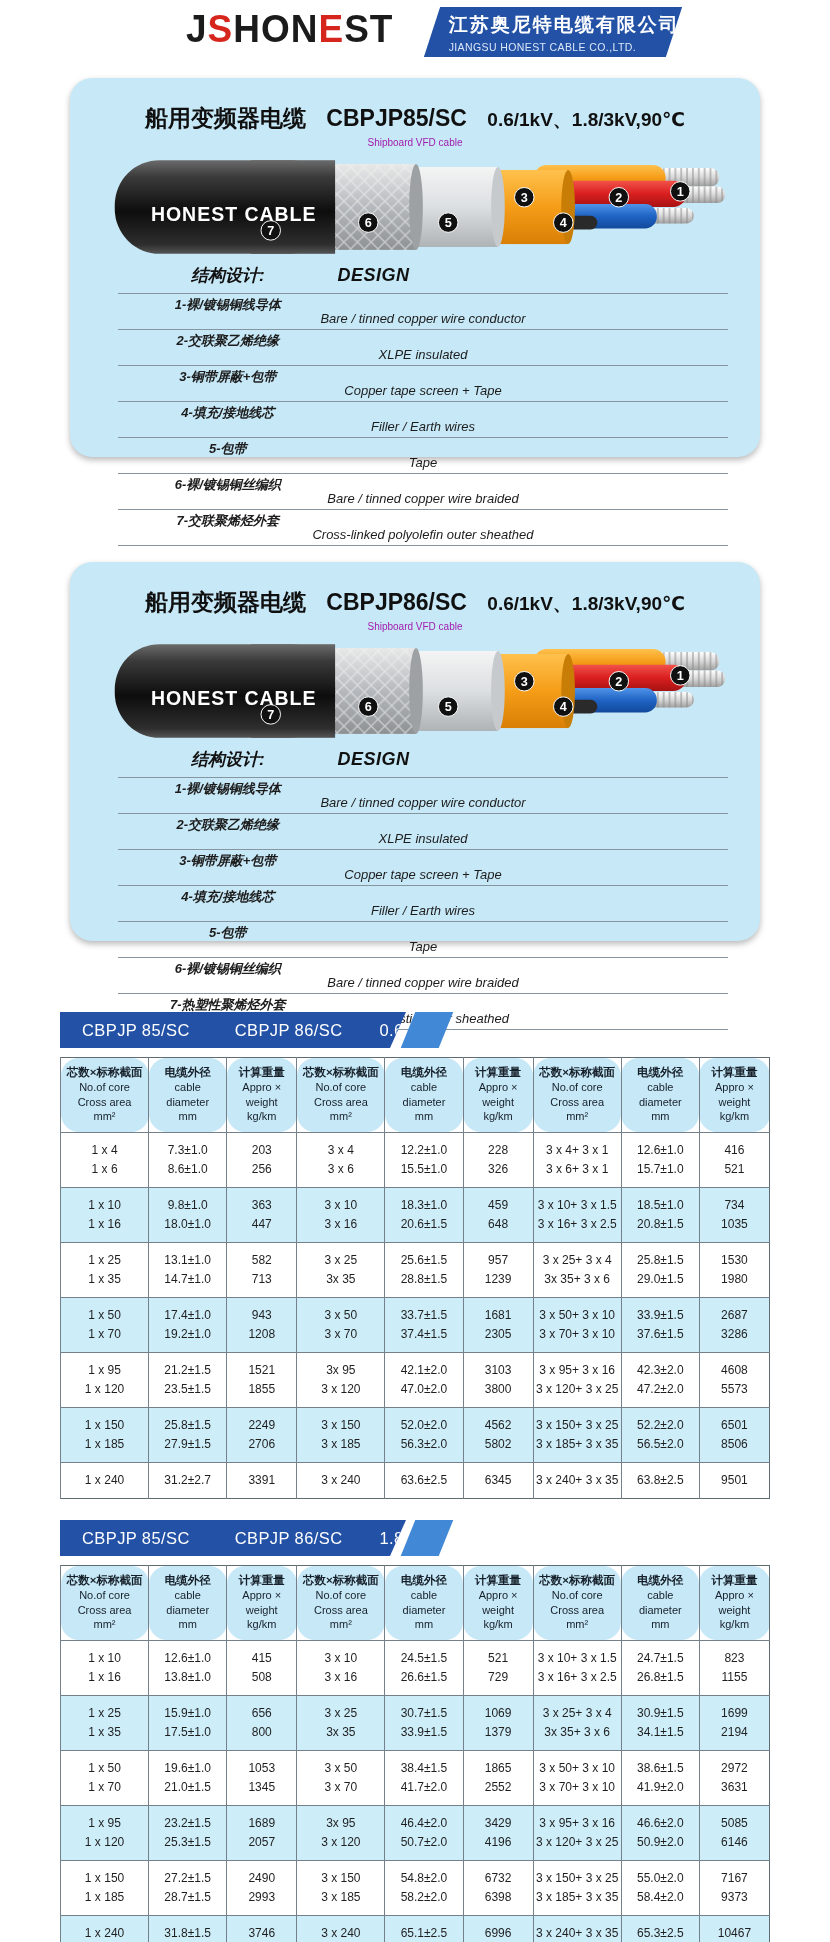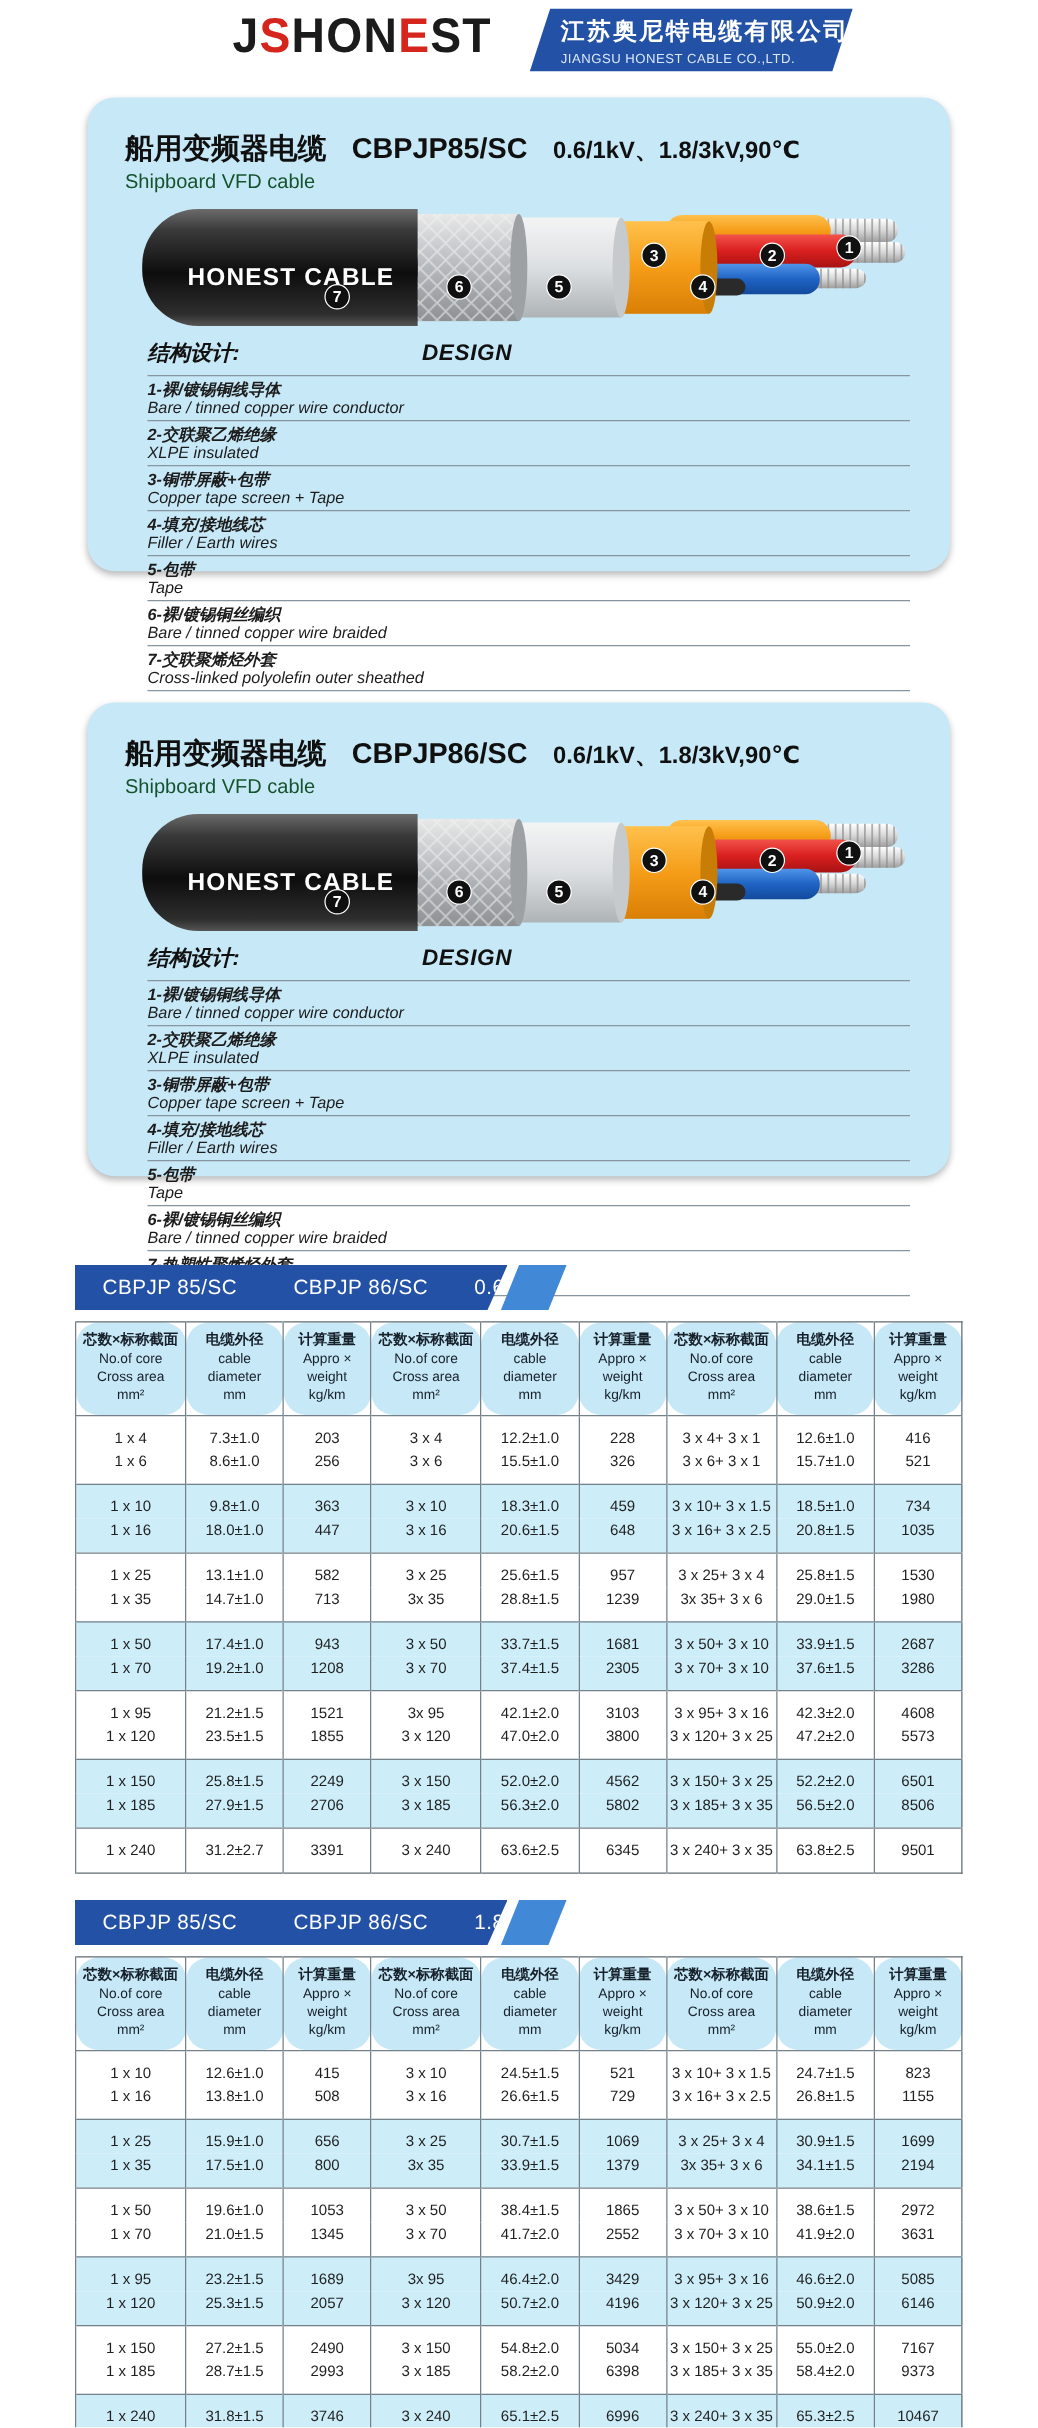--- a/index.html
+++ b/index.html
@@ -14,25 +14,25 @@
   .co-banner{position:absolute;left:432px;top:7px;width:242px;height:50px;
              background:#2251a5;transform:skewX(-18deg);}
   .co-banner-inner{transform:skewX(18deg);padding:5px 0 0 16px;}
   .co-cn{font-size:19px;font-weight:bold;color:#ffffff;letter-spacing:2px;white-space:nowrap;}
   .co-en{font-size:10.5px;color:#dce8fa;letter-spacing:.4px;margin-top:3px;white-space:nowrap;}
 
   
   .card{position:absolute;left:70px;width:690px;height:379px;background:#c7e8f7;
         border-radius:22px;box-shadow:0 3px 6px rgba(0,0,0,.28);padding:0;box-sizing:border-box;}
   .card1{top:78px;} .card2{top:562px;}
-  .card-pad{padding:25px 30px 0 30px;}
+  .card-pad{padding:25px 30px 0 30px;text-align:center;}
   .card-title{font-size:23px;font-weight:bold;color:#101010;white-space:nowrap;}
   .card-title .model{margin-left:14px;}
   .card-title .rating{margin-left:14px;font-size:19px;}
-  .card-sub{font-size:16px;color:#14532d;margin-top:3px;}
+  .card-sub{font-size:10px;color:#a21caf;margin-top:3px;}
   .figure{margin:12px 0 0 4px;height:96px;}
 
   .design{margin:8px 2px 0 18px;font-style:italic;}
   .design-head{display:flex;align-items:baseline;padding-bottom:6px;}
   .design-head .dh-cn{width:36%;font-size:17px;font-weight:bold;color:#111;}
   .design-head .dh-en{font-size:18px;font-weight:bold;color:#111;letter-spacing:.5px;}
   .design-rows{border-bottom:1px solid #86959f;}
   .design-row{display:flex;border-top:1px solid #86959f;padding:4px 0 3px 0;font-size:13px;line-height:14px;flex-direction:column;}
   .design-row .dcn{width:36%;font-weight:bold;color:#1c1c1c;}
   .design-row .den{color:#1c1c1c;}
@@ -633,21 +633,21 @@
             <td>6146</td>
           </tr>
         </tbody>
         <tbody class="grp">
           <tr>
             <td>1 x 150</td>
             <td>27.2±1.5</td>
             <td>2490</td>
             <td>3 x 150</td>
             <td>54.8±2.0</td>
-            <td>5034</td>
+            <td>6732</td>
             <td>3 x 150+ 3 x 25</td>
             <td>55.0±2.0</td>
             <td>7167</td>
           </tr>
           <tr>
             <td>1 x 185</td>
             <td>28.7±1.5</td>
             <td>2993</td>
             <td>3 x 185</td>
             <td>58.2±2.0</td>

